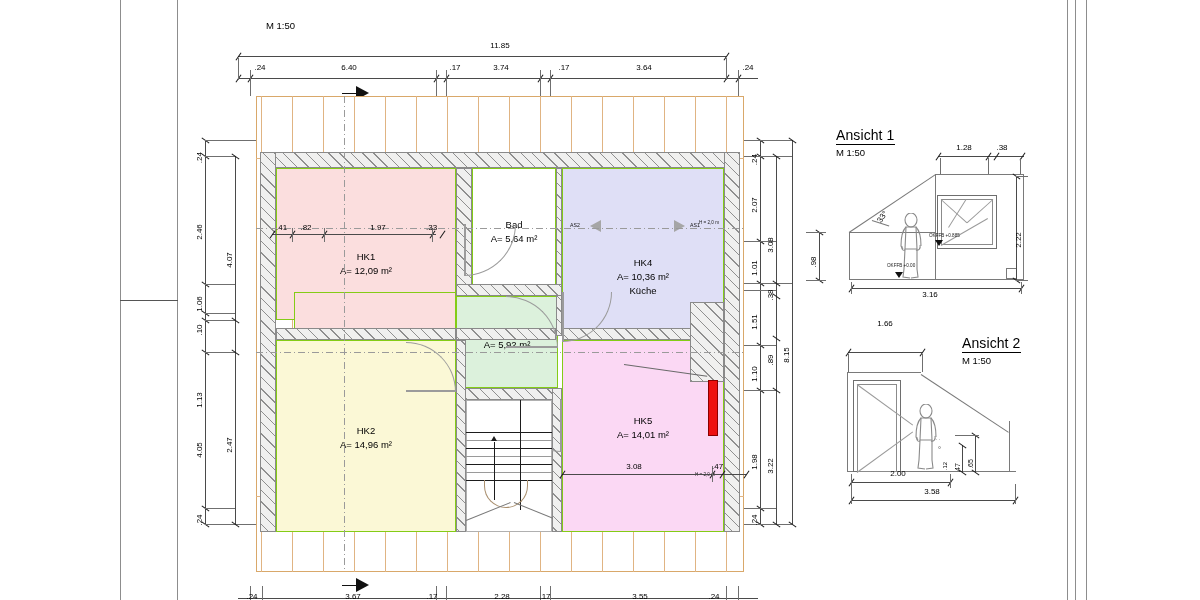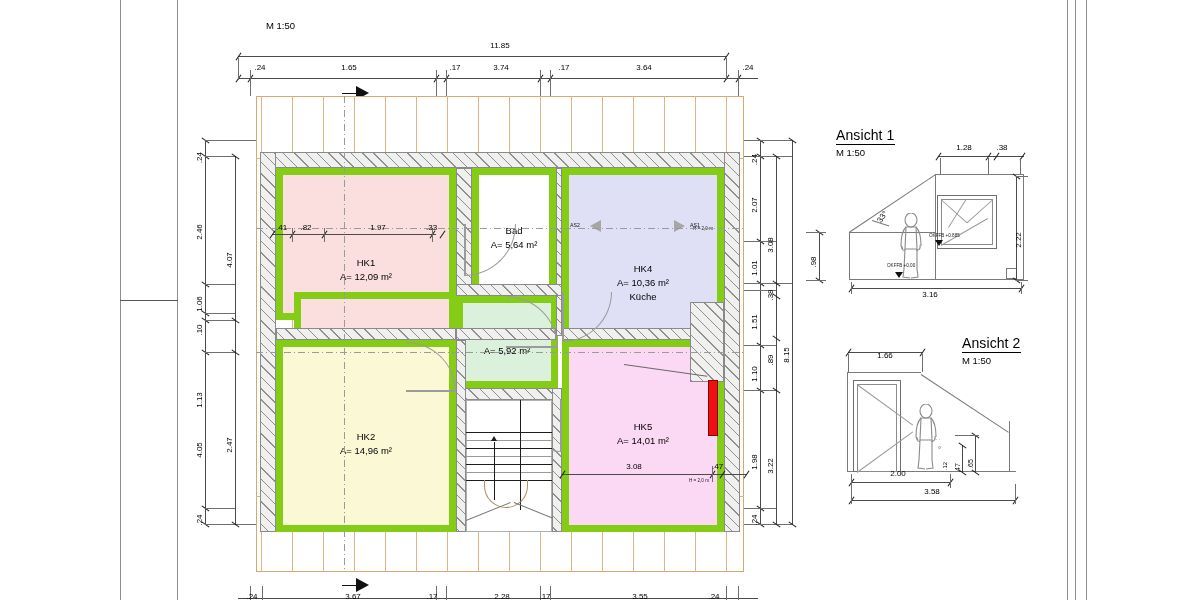--- a/index.html
+++ b/index.html
@@ -43,21 +43,21 @@
 
   
   .wall { position:absolute; background:#f0f0ef; border:1px solid #8a8a8a;
           overflow:hidden; }
   .wall::before{
     content:""; position:absolute; left:-50%; top:-50%; width:200%; height:200%;
     background:repeating-linear-gradient(45deg, transparent 0 7px, #8f8f8f 7px 8px);
   }
 
   
-  .rm { position:absolute; border:7px solid #84cc16;text-decoration:underline; }
+  .rm { position:absolute; border:1px solid #84cc16;text-decoration:underline; }
   .rm-label { position:absolute; left:0; right:0; text-align:center; font-size:9.5px; color:#000; }
 
   
   .swing { position:absolute; border:1px solid #9b9b9b; border-radius:50%;
            background:transparent; }
   .leaf { position:absolute; background:#9b9b9b; }
 
   
   .stair-box { position:absolute; background:#fff; border:1px solid #b0b0b0; }
   .tread { position:absolute; height:1px; background:#1d1d1d; }
@@ -137,21 +137,21 @@
   <div class="ext-v" style="left:238px; top:58px; height:22px;"></div>
   <div class="ext-v" style="left:250px; top:70px; height:26px;"></div>
   <div class="ext-v" style="left:436px; top:70px; height:26px;"></div>
   <div class="ext-v" style="left:446px; top:70px; height:26px;"></div>
   <div class="ext-v" style="left:540px; top:70px; height:26px;"></div>
   <div class="ext-v" style="left:550px; top:70px; height:26px;"></div>
   <div class="ext-v" style="left:726px; top:58px; height:22px;"></div>
   <div class="ext-v" style="left:738px; top:70px; height:26px;"></div>
 
   <div class="t dim c" style="left:260px; top:64px;">.24</div>
-  <div class="t dim c" style="left:349px; top:64px;">1.65</div>
+  <div class="t dim c" style="left:349px; top:64px;">6.40</div>
   <div class="t dim c" style="left:455px; top:64px;">.17</div>
   <div class="t dim c" style="left:501px; top:64px;">3.74</div>
   <div class="t dim c" style="left:564px; top:64px;">.17</div>
   <div class="t dim c" style="left:644px; top:64px;">3.64</div>
   <div class="t dim c" style="left:748px; top:64px;">.24</div>
 
   <div class="dl-h" style="left:238px; top:598px; width:520px;"></div>
   <div class="ext-v" style="left:250px; top:586px; height:14px;"></div>
   <div class="ext-v" style="left:262px; top:586px; height:14px;"></div>
   <div class="ext-v" style="left:436px; top:586px; height:14px;"></div>
@@ -468,21 +468,21 @@
   <div class="t dim c" style="left:930px; top:291px;">3.16</div>
 
   <div class="t title" style="left:962px; top:336px;">Ansicht 2</div>
   <div class="t sub" style="left:962px; top:356px;">M 1:50</div>
 
   <div class="dl-h" style="left:848px; top:352px; width:74px;"></div>
   <div class="slash" style="left:844px; top:352px;"></div>
   <div class="slash" style="left:918px; top:352px;"></div>
   <div class="ext-v" style="left:848px; top:354px; height:18px;"></div>
   <div class="ext-v" style="left:922px; top:354px; height:18px;"></div>
-  <div class="t dim c" style="left:885px; top:352px;">1.66</div>
+  <div class="t dim c" style="left:885px; top:320px;">1.66</div>
 
   <div class="elev-body" style="left:847px; top:372px; width:75px; height:100px; border-bottom:1px solid #7a7a7a;"></div>
   <div class="elev-body" style="left:921px; top:372px; width:95px; height:100px; border:none; border-bottom:1px solid #7a7a7a;"></div>
   <div class="elev-line" style="left:921px; top:374px; width:105px; transform:rotate(33.5deg);"></div>
   <div class="elev-line" style="left:1009px; top:421px; width:1px; height:51px; background:#7a7a7a;"></div>
   <div style="position:absolute; left:1009px; top:421px; width:1px; height:51px; background:#7a7a7a;"></div>
 
   <div class="door-el" style="left:853px; top:380px; width:48px; height:92px;"></div>
   <div class="door-el" style="left:857px; top:384px; width:40px; height:88px; border:1px solid #8b8b8b;"></div>
   <div class="diag" style="left:857px; top:384px; width:69px; transform:rotate(36deg);"></div>

